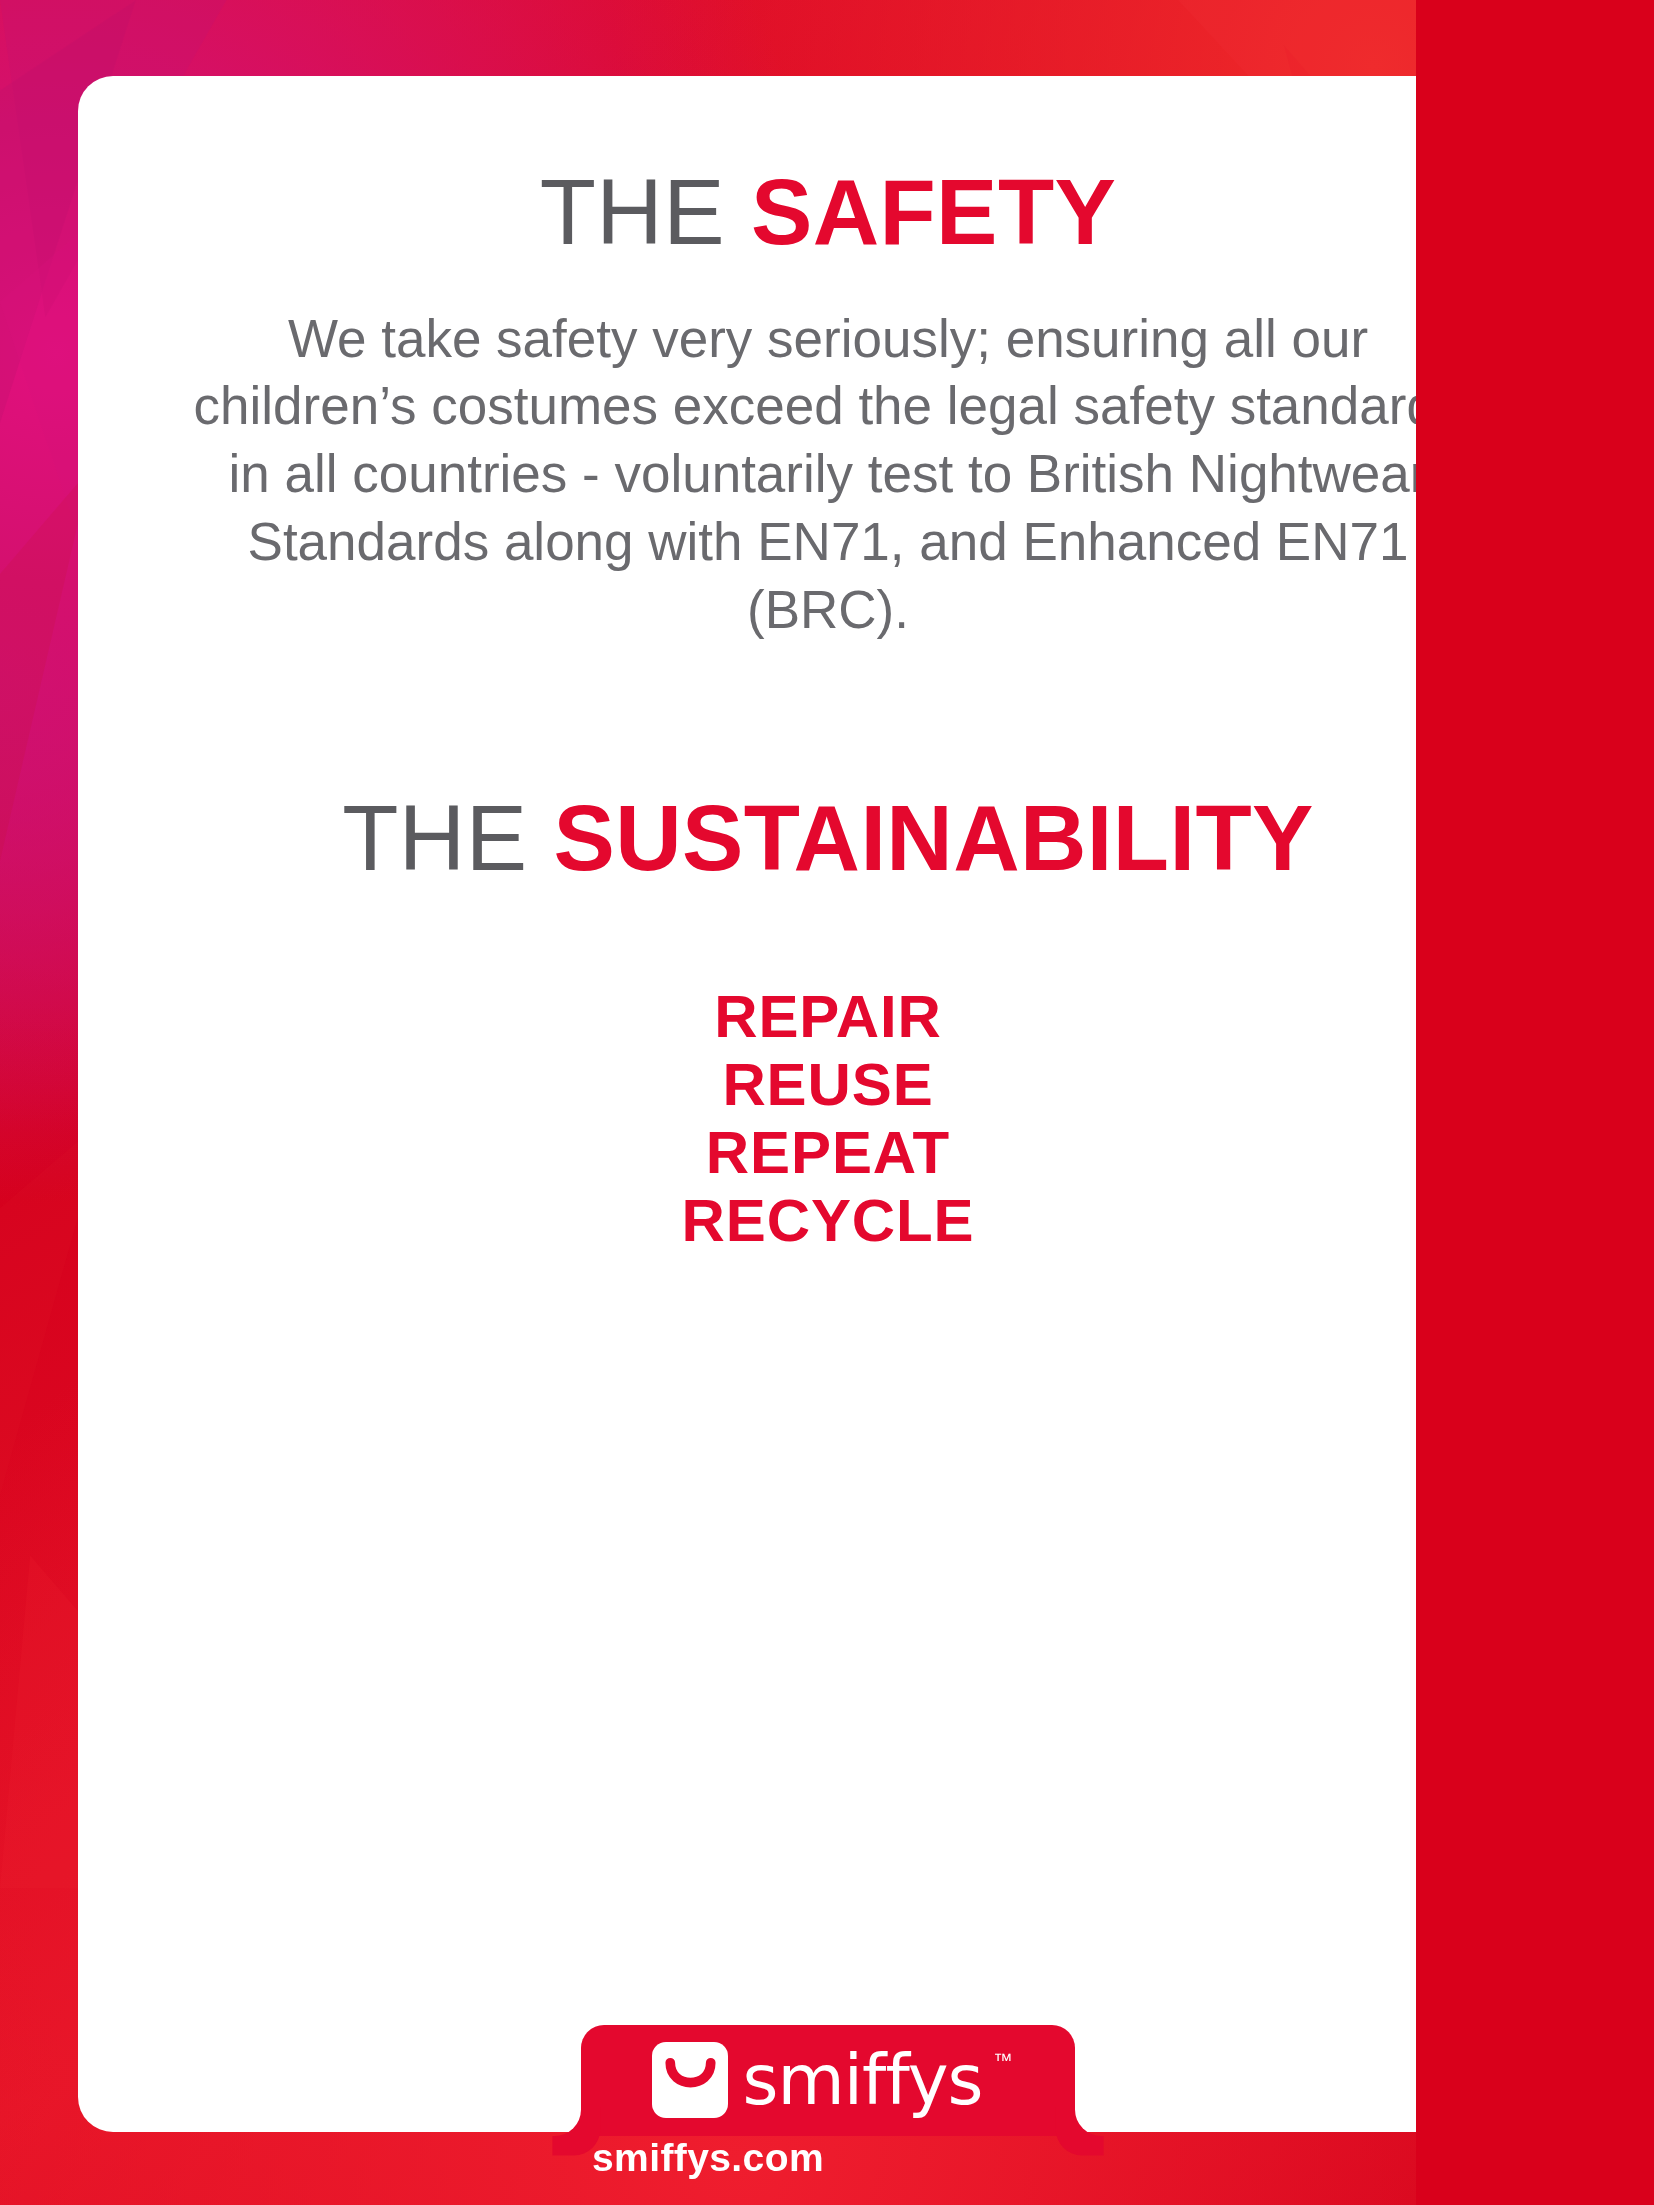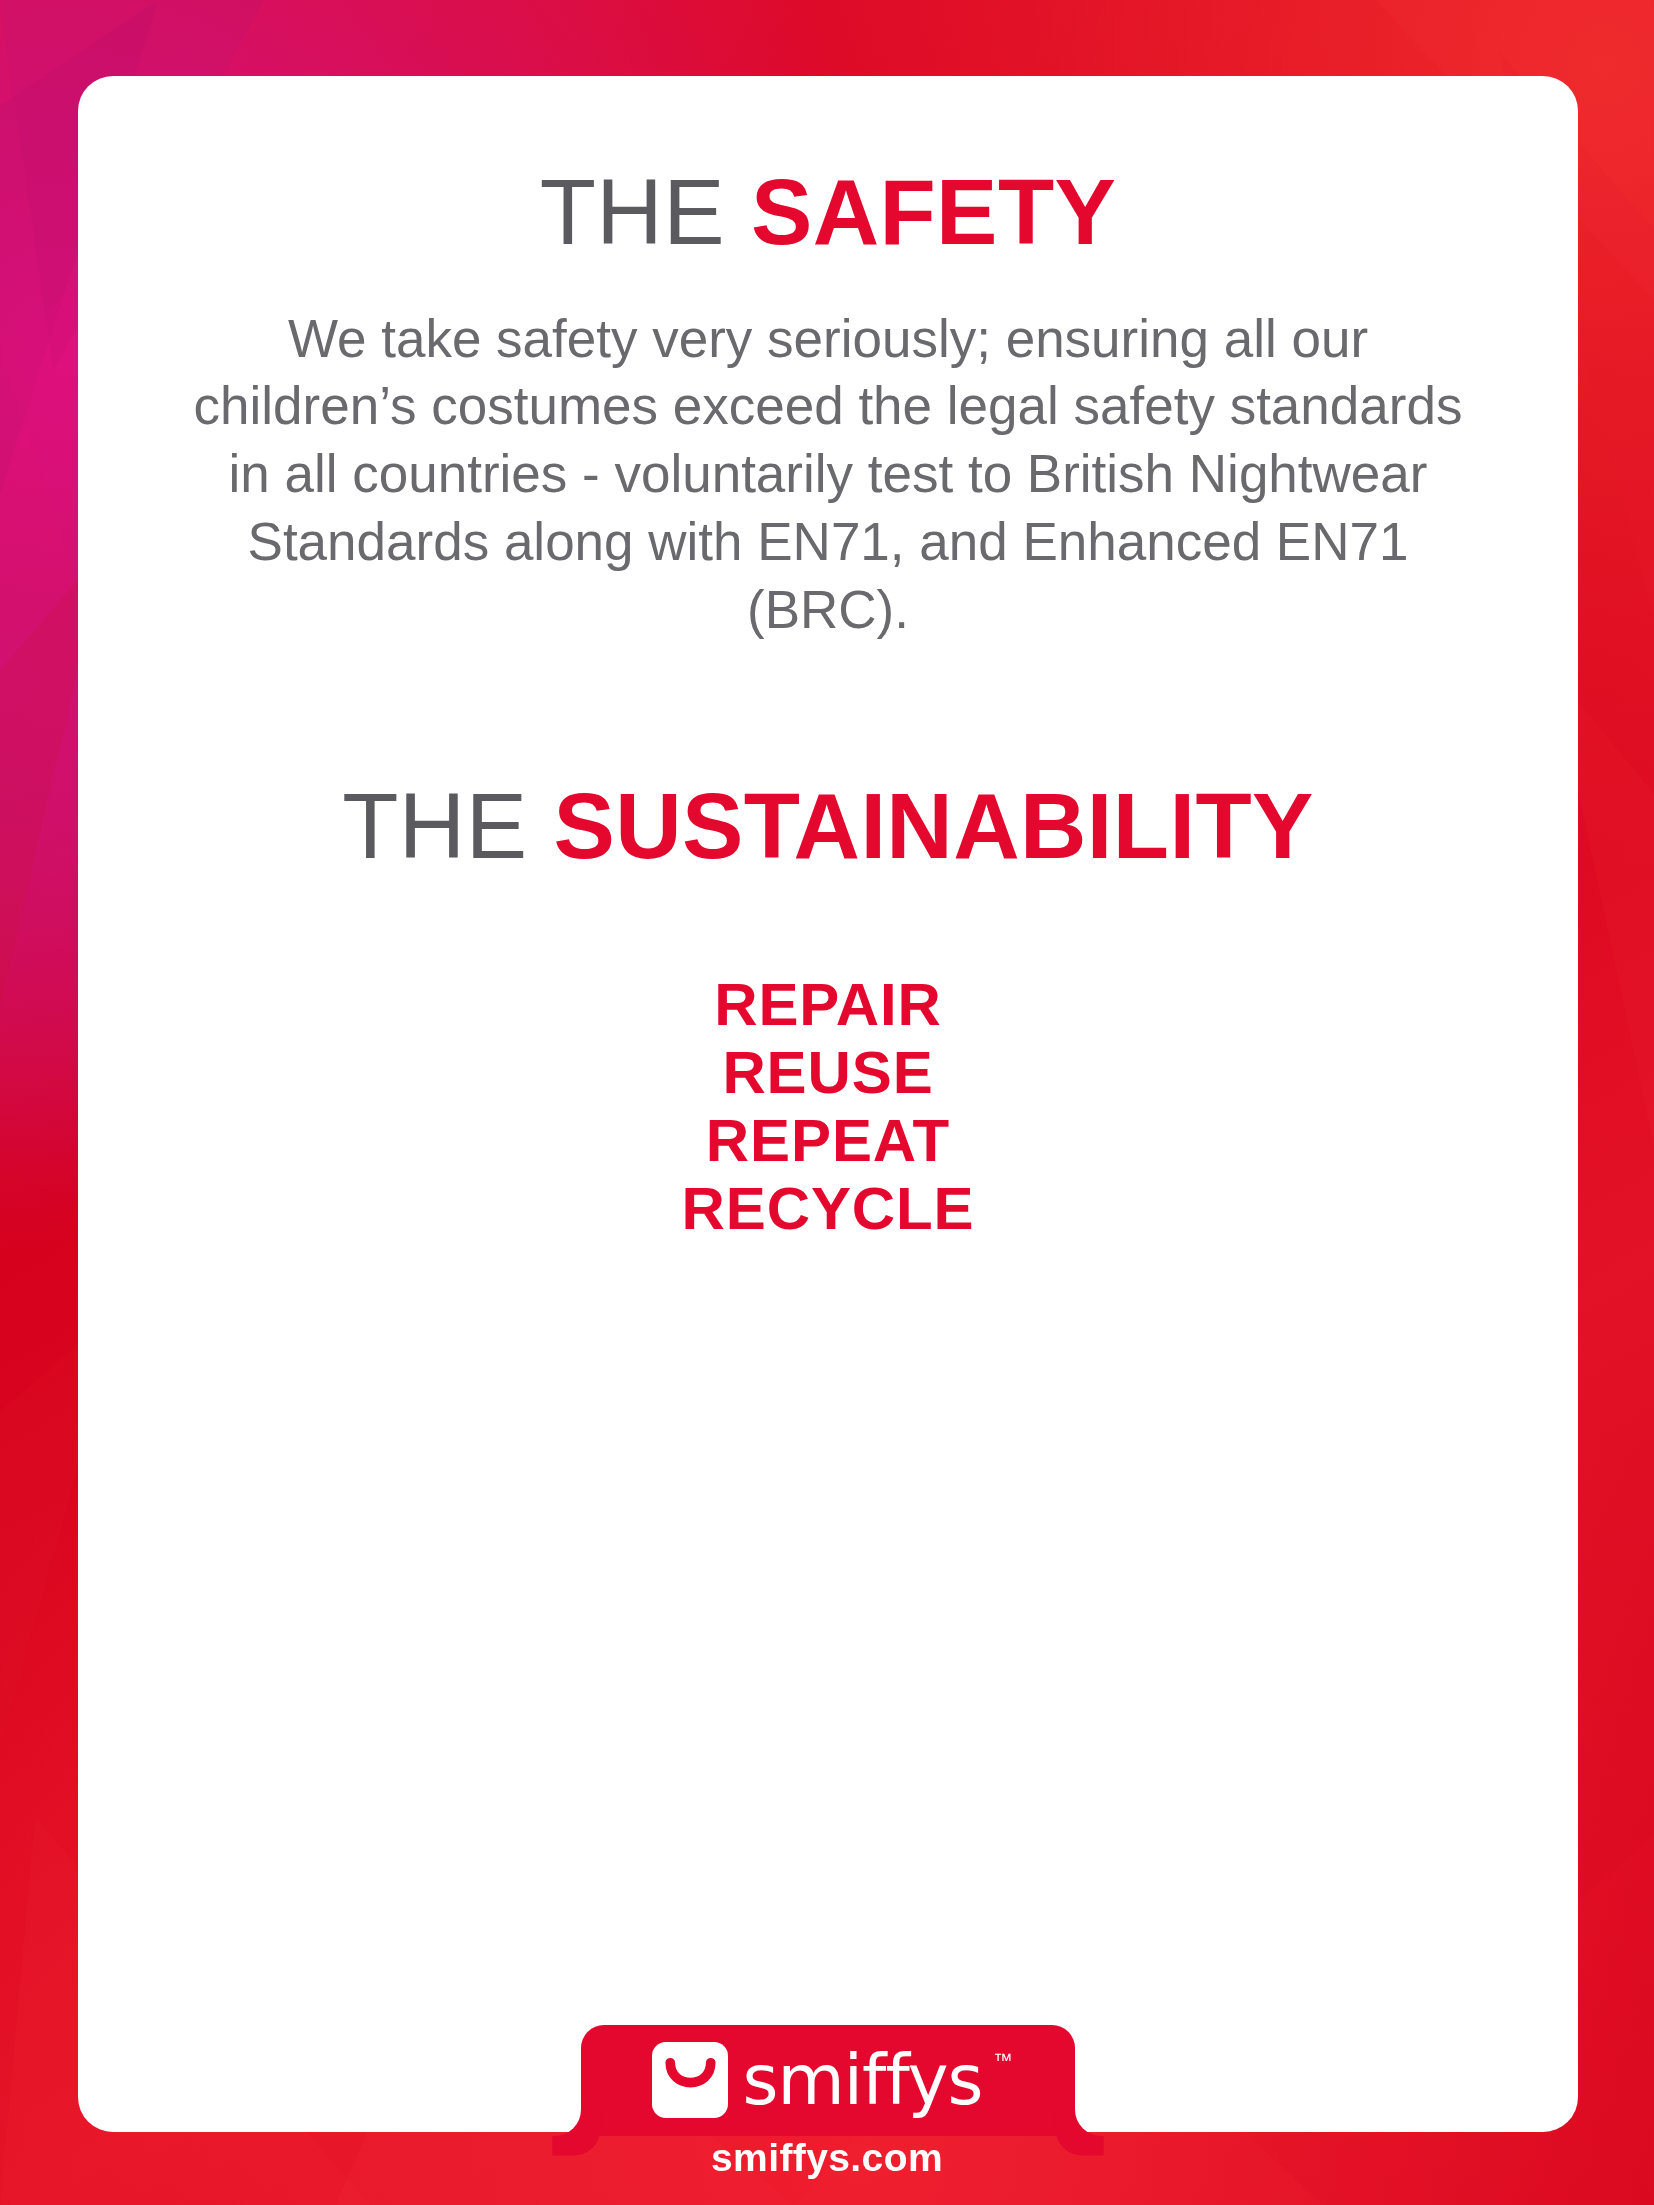--- a/index.html
+++ b/index.html
@@ -9,21 +9,21 @@
   body {
     width: 1654px;
     height: 2206px;
     font-family: "Liberation Sans", sans-serif;
     background: #d9001b;
     overflow: hidden;
   }
 
   .poster {
     position: relative;
-    width: 1654px;
+    width: 1416px;
     height: 2206px;
     overflow: hidden;
   }
 
   
   .bg {
     position: absolute;
     inset: 0;
     background:
       radial-gradient(circle at 4% 16%, #e1107e 0%, #d4106e 10%, rgba(212,16,110,0) 34%),
@@ -63,21 +63,21 @@
     font-weight: 700;
     color: #e4082e;
   }
 
   #safety-heading {
     font-size: 92px;
     margin-top: 35px;
   }
   #sustainability-heading {
     font-size: 92px;
-    margin-top: 0;
+    margin-top: 12px;
   }
 
   .body-text {
     text-align: center;
     color: #6a6a6e;
     font-size: 53px;
     line-height: 1.28;
     font-weight: 400;
     margin: 0;
     padding: 0 16px;

